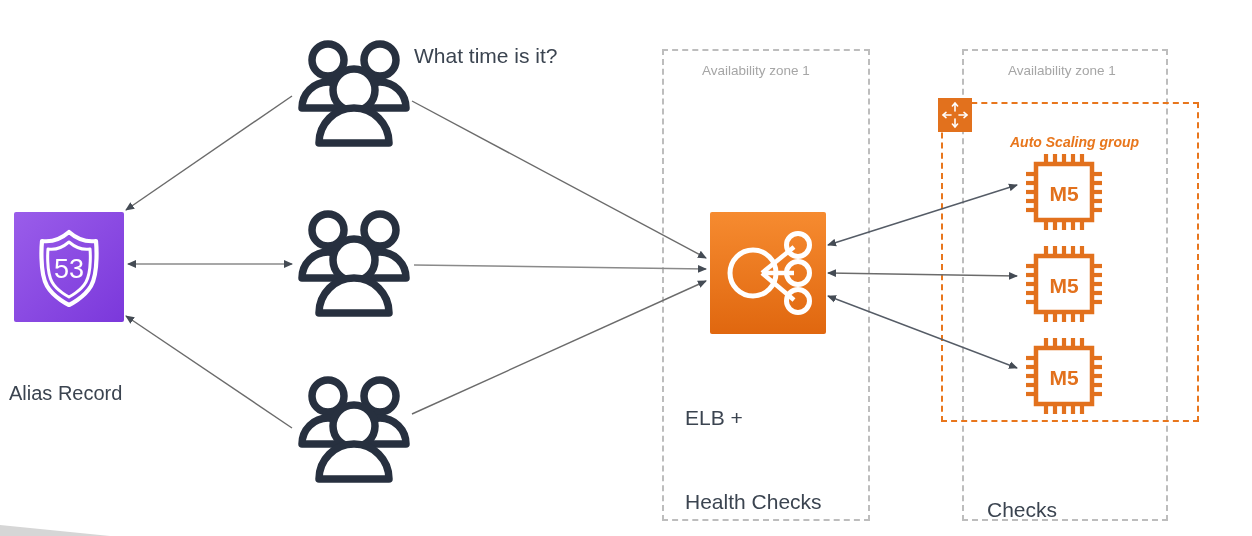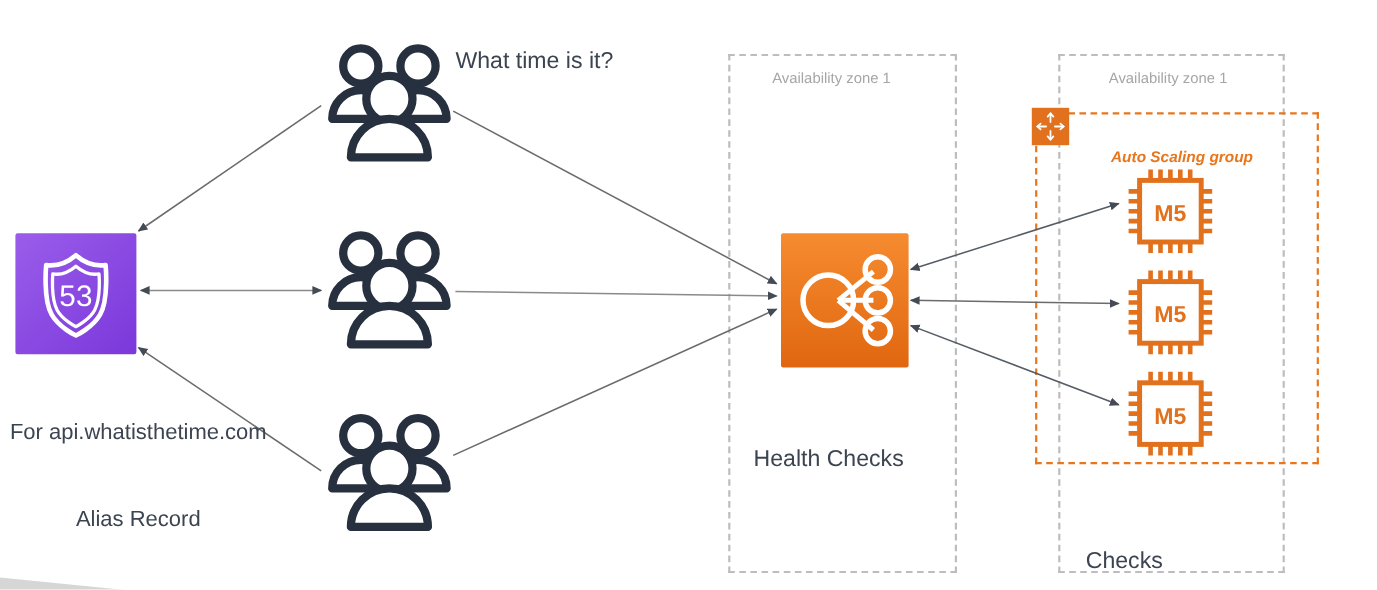--- a/index.html
+++ b/index.html
@@ -1,20 +1,20 @@
 <!DOCTYPE html>
 <html><head>
 <meta charset="utf-8">
 <style>
   html,body{margin:0;padding:0;background:#fff;}
   body{width:1252px;height:536px;overflow:hidden;font-family:"Liberation Sans",sans-serif;}
   #stage{position:relative;width:1252px;height:536px;background:#ffffff;margin-top:16px;}
   .abs{position:absolute;}
   svg.layer{position:absolute;left:0;top:0;width:1252px;height:536px;overflow:visible;}
-  .lbl{position:absolute;color:#3b4450;white-space:pre;line-height:1.32;text-align:center;}
+  .lbl{position:absolute;color:#3b4450;white-space:pre;line-height:1.32;}
   .az-label{position:absolute;color:#a6a6a6;font-size:13.5px;white-space:nowrap;}
   .asg-label{position:absolute;color:#E8761C;font-size:14px;font-weight:600;white-space:nowrap;}
   .r53{position:absolute;border-radius:2px;background:linear-gradient(135deg,#9A5DEA 0%,#7B38DB 100%);}
   .elb{position:absolute;border-radius:2px;background:linear-gradient(180deg,#F68B30 0%,#E0670F 100%);}
   .asgicon{position:absolute;background:#E2711D;}
   .dbox{position:absolute;border:2px dashed #bdbdbd;box-sizing:border-box;}
   .obox{position:absolute;border:2px dashed #E8761C;box-sizing:border-box;}
 </style>
 </head>
 <body>
@@ -58,21 +58,20 @@
     <svg width="110" height="110" viewBox="0 0 110 110">
       <path d="M55 20 C46 28 36 30 28 29 C28 29 25 60 33 74 C40 86 55 93 55 93
                C55 93 70 86 77 74 C85 60 82 29 82 29 C74 30 64 28 55 20 Z" fill="none" stroke="#ffffff" stroke-width="4.2" stroke-linejoin="round"></path>
       <path d="M55 30 C48 36 40 38 34 37 C34 37 32 59 38 70 C43 79 55 85 55 85
                C55 85 67 79 72 70 C78 59 76 37 76 37 C70 38 62 36 55 30 Z" fill="none" stroke="#ffffff" stroke-width="3" stroke-linejoin="round"></path>
       <text x="55" y="66" text-anchor="middle" fill="#ffffff" font-family="Liberation Sans, sans-serif" font-size="27" font-weight="400">53</text>
     </svg>
   </div>
 
   <div class="lbl" style="left:9px;top:311px;font-size:20px;">
-    <div>For api.whatisthetime.com</div>
     <div>Alias Record</div>
   </div>
 
   <svg class="abs" style="left:294px;top:22px;width:120px;height:110px;" viewBox="0 0 120 110">
     <g fill="none" stroke="#27303F" stroke-width="7.5" stroke-linejoin="round" stroke-linecap="round">
       <circle cx="34" cy="22" r="16"></circle>
       <path d="M8 70 A26 26 0 0 1 60 70 L8 70 Z"></path>
       <circle cx="86" cy="22" r="16"></circle>
       <path d="M60 70 A26 26 0 0 1 112 70 L60 70 Z"></path>
     </g>
@@ -118,20 +117,21 @@
         <line x1="52" y1="61" x2="84" y2="88"></line>
       </g>
       <circle cx="43" cy="61" r="23" fill="none" stroke="#ffffff" stroke-width="5"></circle>
       <circle cx="88" cy="33" r="11.5" fill="none" stroke="#ffffff" stroke-width="5"></circle>
       <circle cx="88" cy="61" r="11.5" fill="none" stroke="#ffffff" stroke-width="5"></circle>
       <circle cx="88" cy="89" r="11.5" fill="none" stroke="#ffffff" stroke-width="5"></circle>
     </svg>
   </div>
 
   <div class="lbl" style="left:685px;top:333px;font-size:21px;">
+    <div>ELB +</div>
     <div>Health Checks</div>
   </div>
 
   <div class="asgicon" style="left:938px;top:82px;width:34px;height:34px;">
     <svg width="34" height="34" viewBox="0 0 34 34">
       <g stroke="#ffffff" stroke-width="1.6" fill="none" stroke-linecap="round">
         <line x1="17" y1="5.5" x2="17" y2="13"></line>
           <path d="M14.4 8 L17 5 L19.6 8" stroke-width="1.6"></path>
         <line x1="17" y1="28.5" x2="17" y2="21"></line>
           <path d="M14.4 26 L17 29 L19.6 26"></path>

